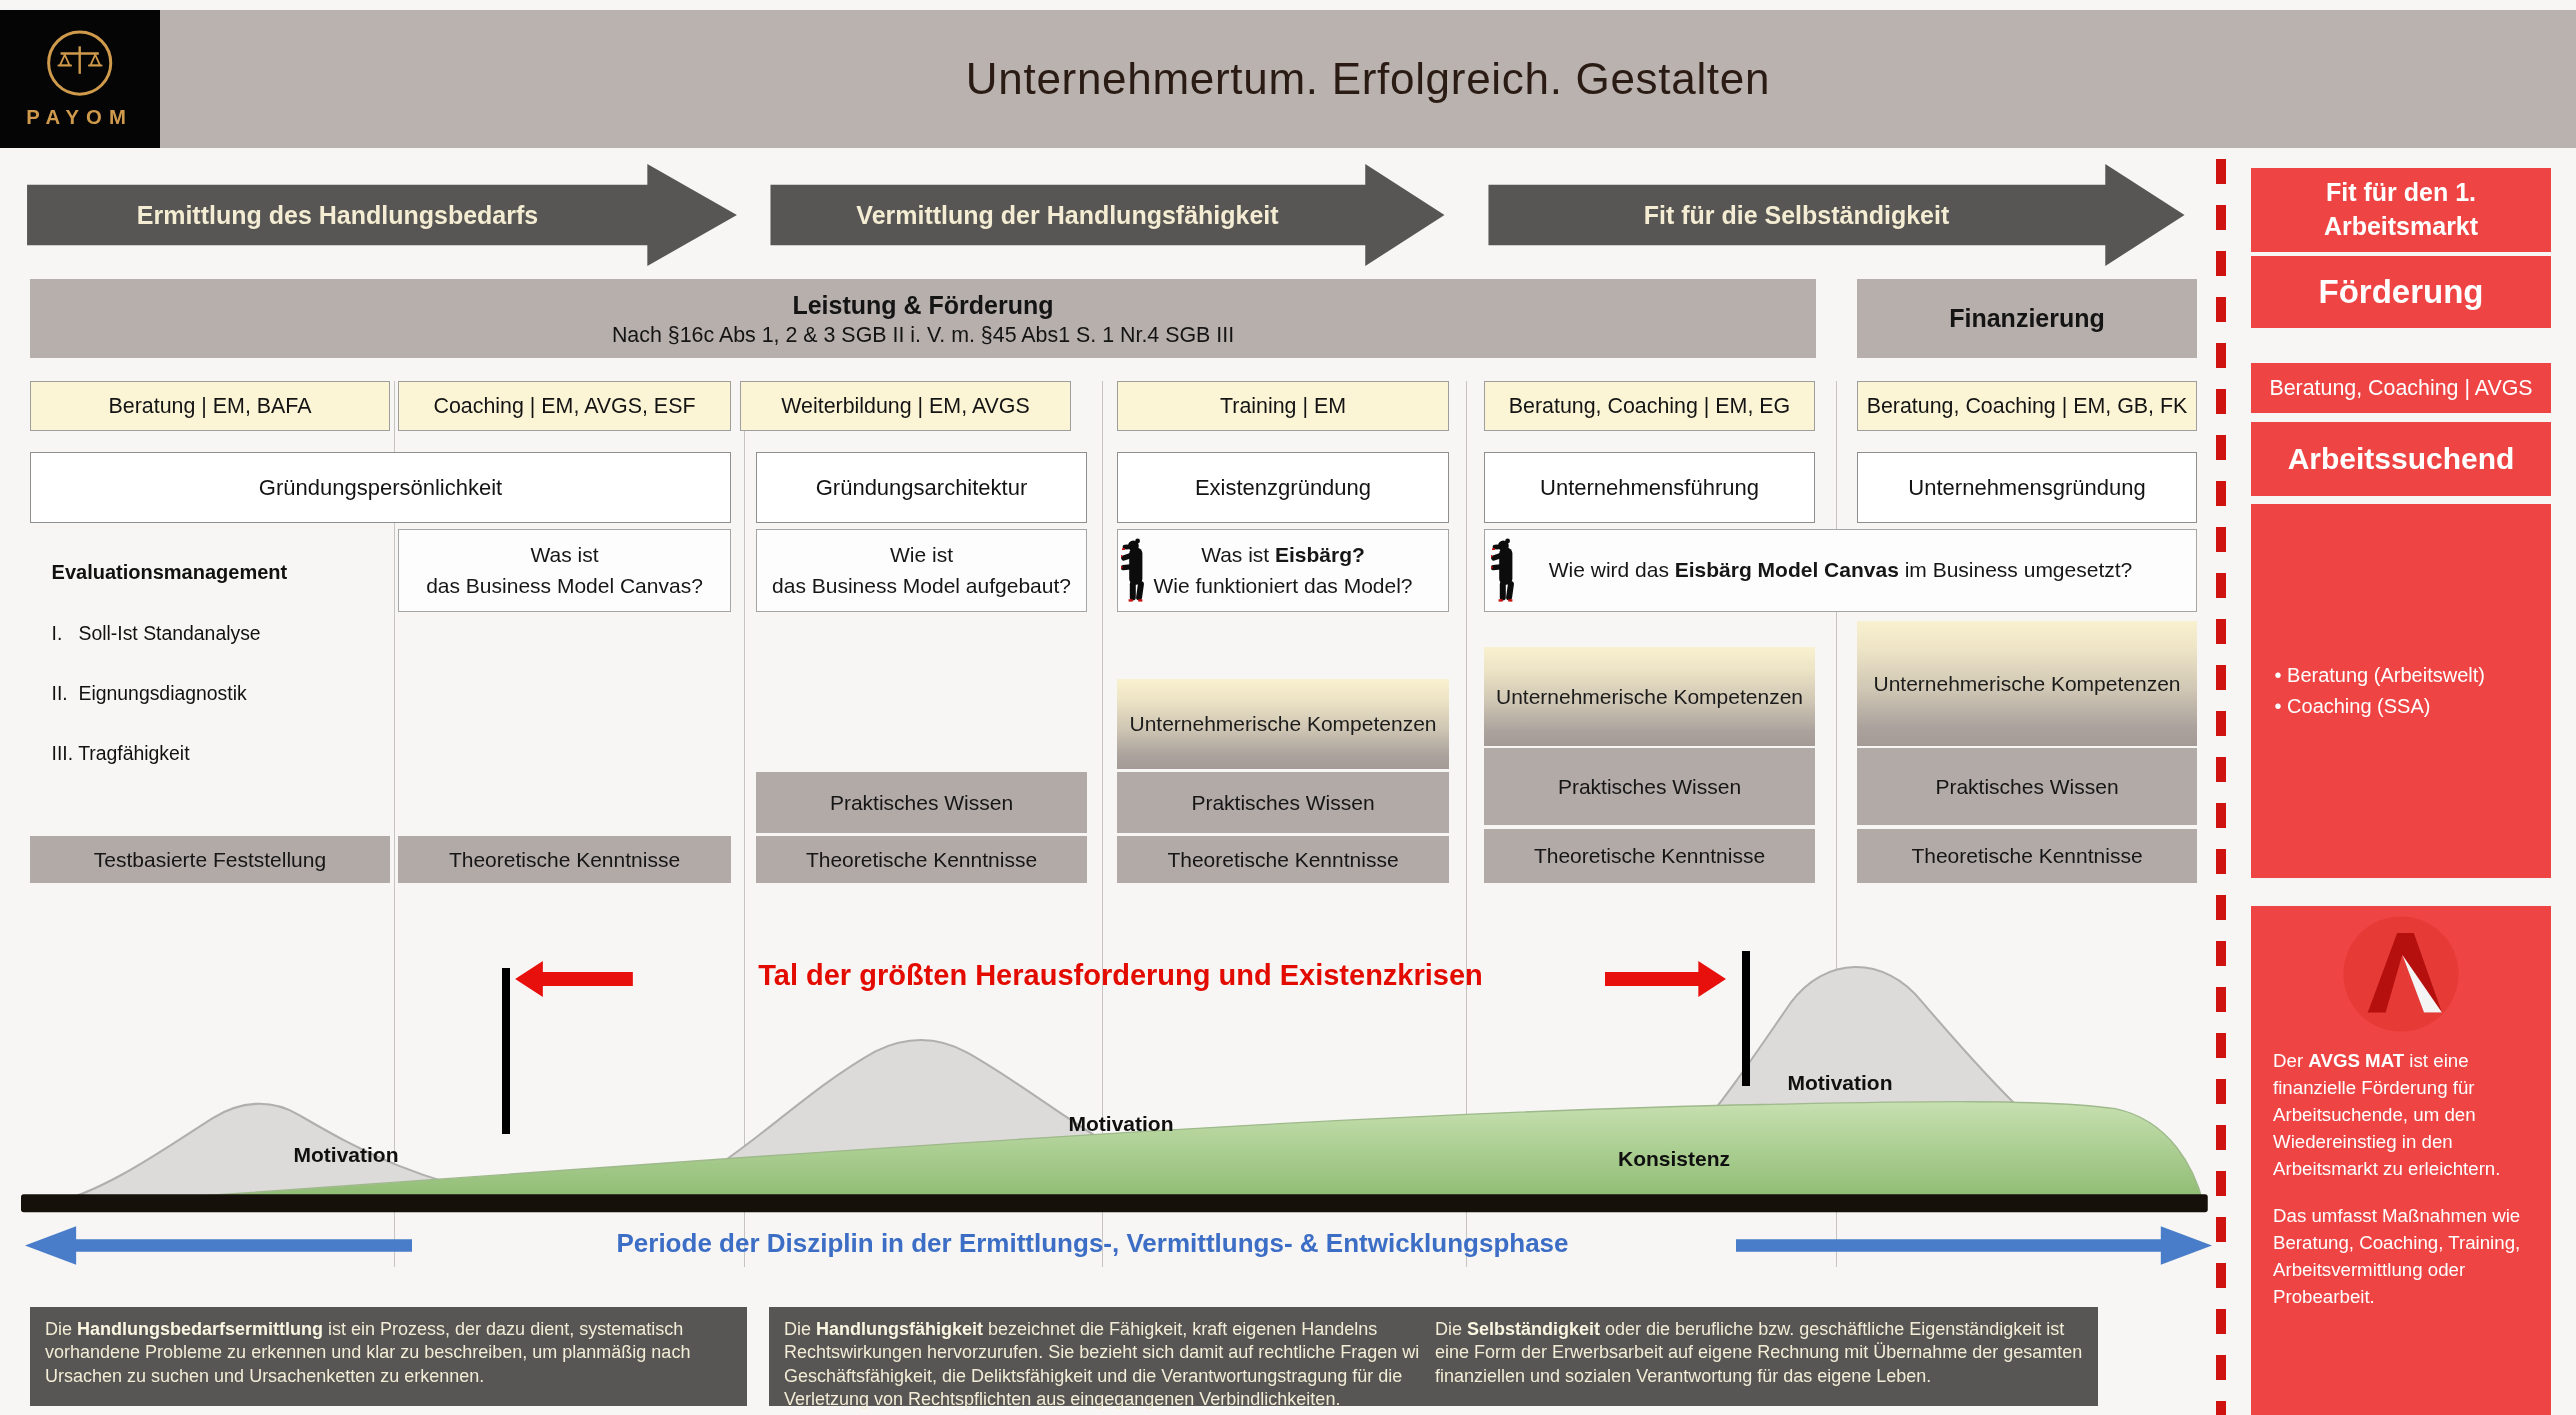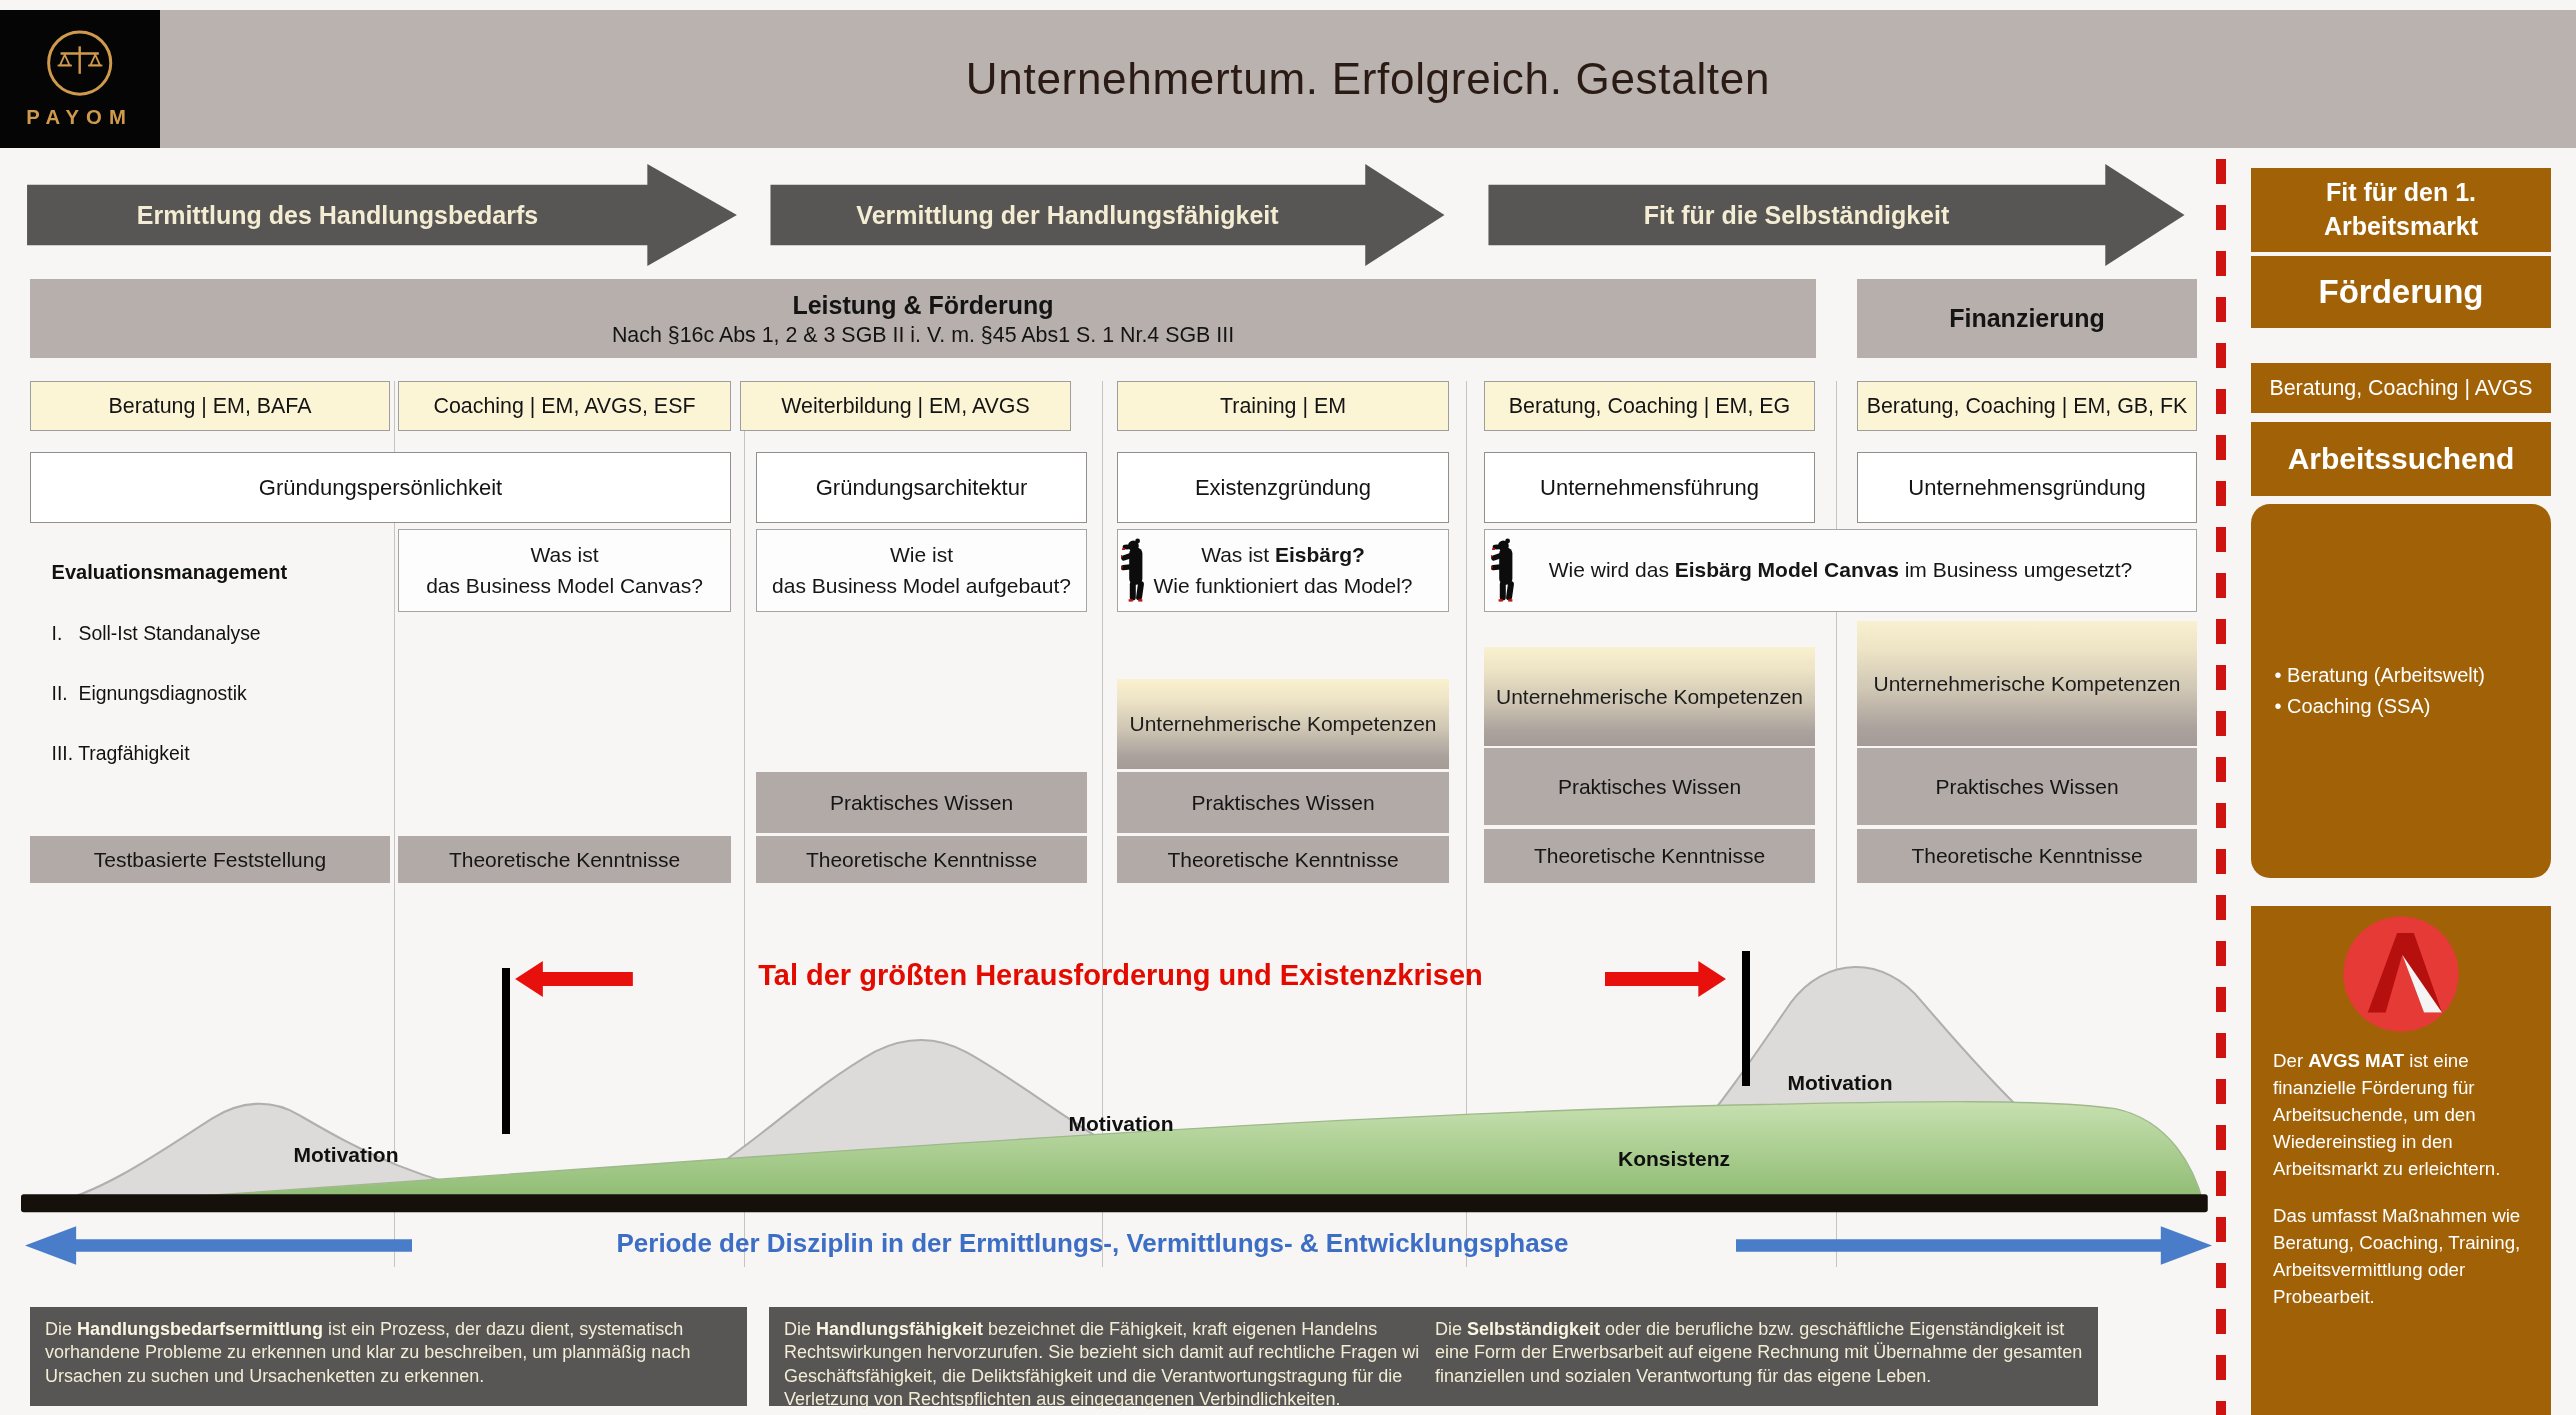--- a/index.html
+++ b/index.html
@@ -35,28 +35,28 @@
   
   .vbar{width:8.3px;background:#000;}
   .valley-text{font-size:29px;font-weight:bold;color:#e30b00;}
   .mot{font-size:21px;font-weight:bold;color:#101010;}
   .period-text{font-size:26px;font-weight:bold;color:#3c6ec6;}
   
   .footer-box{top:1307px;height:99px;background:#575654;color:#f3ecd6;font-size:18px;line-height:1.3;
               padding:11px 15px;box-sizing:border-box;}
   .footer-box b{color:#fbf6e2;}
   
-  .redbox{left:2251px;width:300px;background:#a16207;color:#fff;}
+  .redbox{left:2251px;width:300px;background:#ef4444;color:#fff;}
   .dash-line{left:2216px;top:159px;width:10.4px;height:1256px;
              background:repeating-linear-gradient(180deg,#ce1310 0 25px,transparent 25px 46px);}
   .s-bold36{font-size:25px;font-weight:bold;line-height:1.35;}
   .s-bold48{font-size:33px;font-weight:bold;}
   .s-reg31{font-size:21.4px;}
   .s-bold43{font-size:30px;font-weight:bold;}
-  .bullets{font-size:20px;line-height:1.55;border-radius:19px;}
+  .bullets{font-size:20px;line-height:1.55;}
   .avgs-text{font-size:18.7px;line-height:1.45;}
 </style>
 </head>
 <body>
 
 <div id="canvas">
 
   <div class="abs logo-box center col">
     <svg width="138" height="131" viewBox="0 0 231 215">
       <circle cx="115" cy="80" r="52" fill="none" stroke="#cf9a4c" stroke-width="5"></circle>

